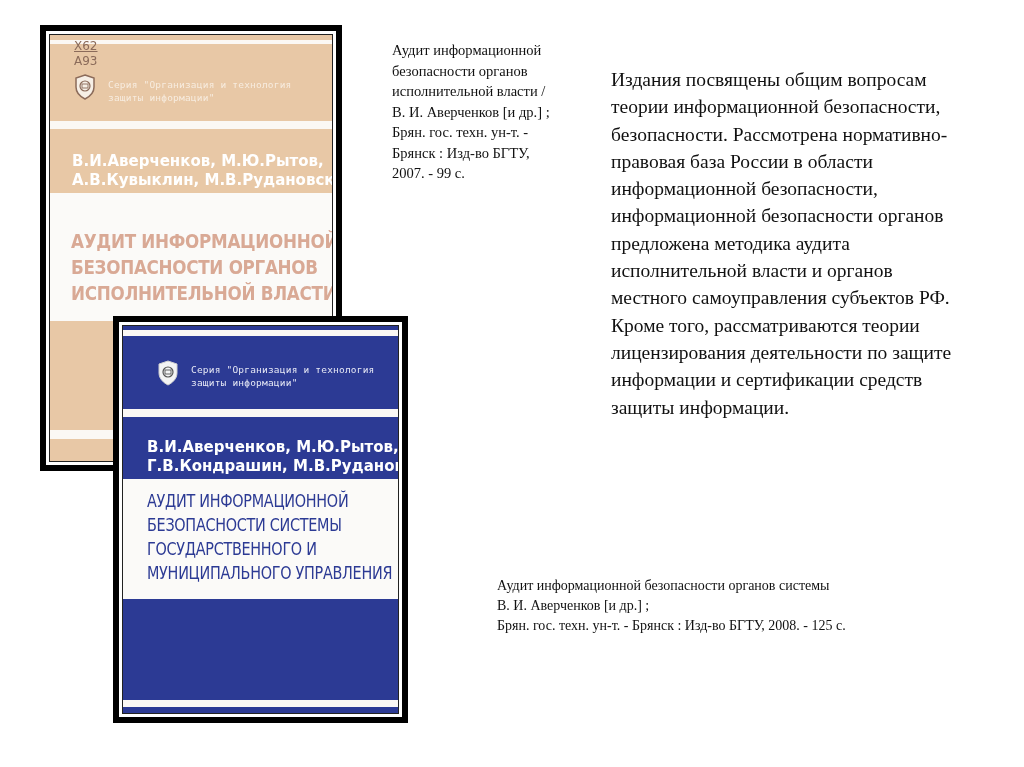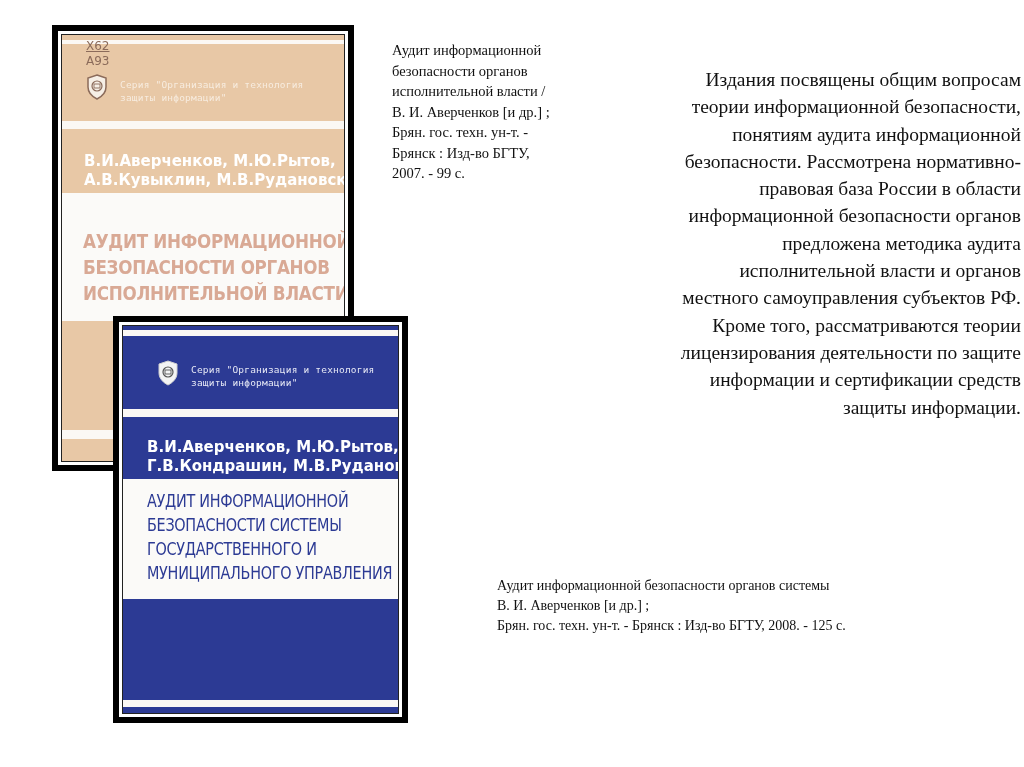--- a/index.html
+++ b/index.html
@@ -13,21 +13,21 @@
   .frame .inner-white {
     position:absolute; left:6px; top:6px; right:6px; bottom:6px; background:#fff;
   }
   .frame .inner-dark {
     position:absolute; left:9px; top:9px; right:9px; bottom:9px; background:#222;
   }
   .frame .cover {
     position:absolute; left:10px; top:10px; right:10px; bottom:10px; overflow:hidden;
   }
   
-  #book1 { left:52px; top:25px; width:302px; height:446px; }
+  #book1 { left:40px; top:25px; width:302px; height:446px; }
   #book1 .cover { background:#e8c8a6; }
   
   #book2 { left:113px; top:316px; width:295px; height:407px; }
   #book2 .cover { background:#2c3a94; }
 
   .stripe { position:absolute; left:0; right:0; background:#fbf8f4; }
   .band-white { position:absolute; left:0; right:0; background:#fbfaf8; }
 
   .handwrite {
     position:absolute; font-family:"DejaVu Sans", sans-serif; font-size:12px; color:#8b6b5a; line-height:15px;
@@ -45,21 +45,21 @@
     position:absolute; left:0; right:0; font-family:"DejaVu Sans Condensed","DejaVu Sans", sans-serif; font-weight:bold; text-transform:uppercase;
     white-space:nowrap; letter-spacing:-0.3px;
   }
   #book1 .cover-title { color:#d9a995; font-size:19px; line-height:26px; transform:scaleX(0.98); transform-origin:left; }
   #book2 .cover-title { color:#2c3a94; font-size:17px; line-height:24px; font-weight:normal; transform:scaleX(0.94); transform-origin:left; }
 
   .caption {
     position:absolute; font-family:"Liberation Serif", serif; color:#111;
   }
   #caption1 { left:392px; top:40px; width:200px; font-size:14.5px; line-height:20.5px; }
-  #description { left:611px; top:66px; width:410px; font-size:19.5px; line-height:27.3px;text-align:right; }
+  #description { left:611px; top:66px; width:410px; font-size:19.5px; line-height:27.3px; }
   #caption2 { left:497px; top:576px; width:470px; font-size:14px; line-height:20px; white-space:nowrap; }
   .line { display:block; white-space:nowrap; }
 </style>
 </head>
 <body>
 
 <div class="frame" id="book1">
   <div class="inner-white"></div>
   <div class="inner-dark"></div>
   <div class="cover">
@@ -126,23 +126,23 @@
   <span class="line">исполнительной власти /</span>
   <span class="line">В. И. Аверченков [и др.] ;</span>
   <span class="line">Брян. гос. техн. ун-т. -</span>
   <span class="line">Брянск : Изд-во БГТУ,</span>
   <span class="line">2007. - 99 с.</span>
 </div>
 
 <div class="caption" id="description">
   <span class="line">Издания посвящены общим вопросам</span>
   <span class="line">теории информационной безопасности,</span>
-  <span class="line">понятиям аудита информационной</span>
   <span class="line">безопасности. Рассмотрена нормативно-</span>
   <span class="line">правовая база России в области</span>
+  <span class="line">информационной безопасности,</span>
   <span class="line">информационной безопасности органов</span>
   <span class="line">предложена методика аудита</span>
   <span class="line">исполнительной власти и органов</span>
   <span class="line">местного самоуправления субъектов РФ.</span>
   <span class="line">Кроме того, рассматриваются теории</span>
   <span class="line">лицензирования деятельности по защите</span>
   <span class="line">информации и сертификации средств</span>
   <span class="line">защиты информации.</span>
 </div>
 

